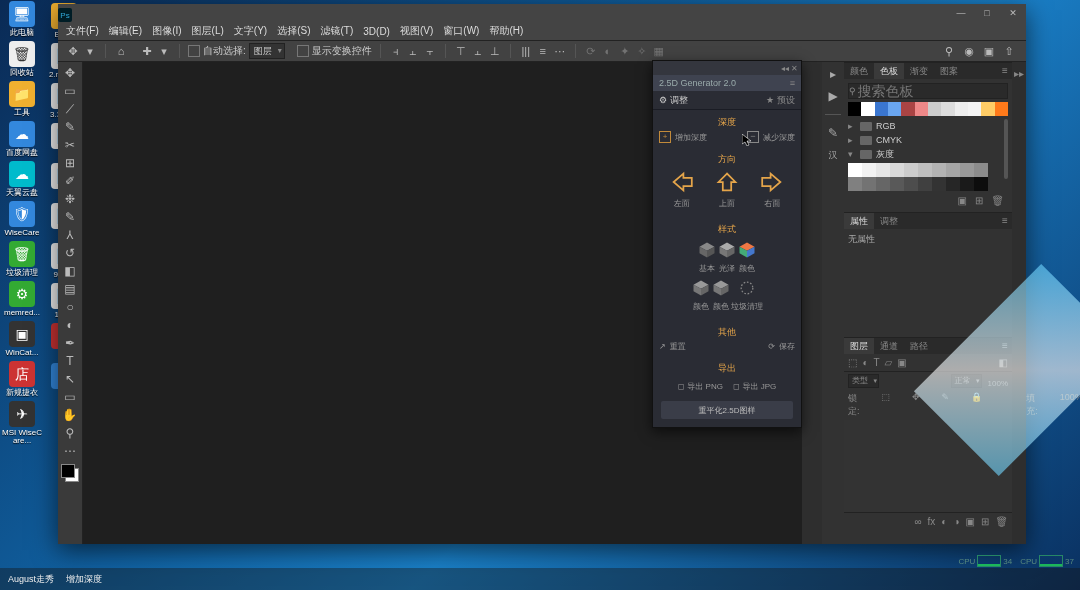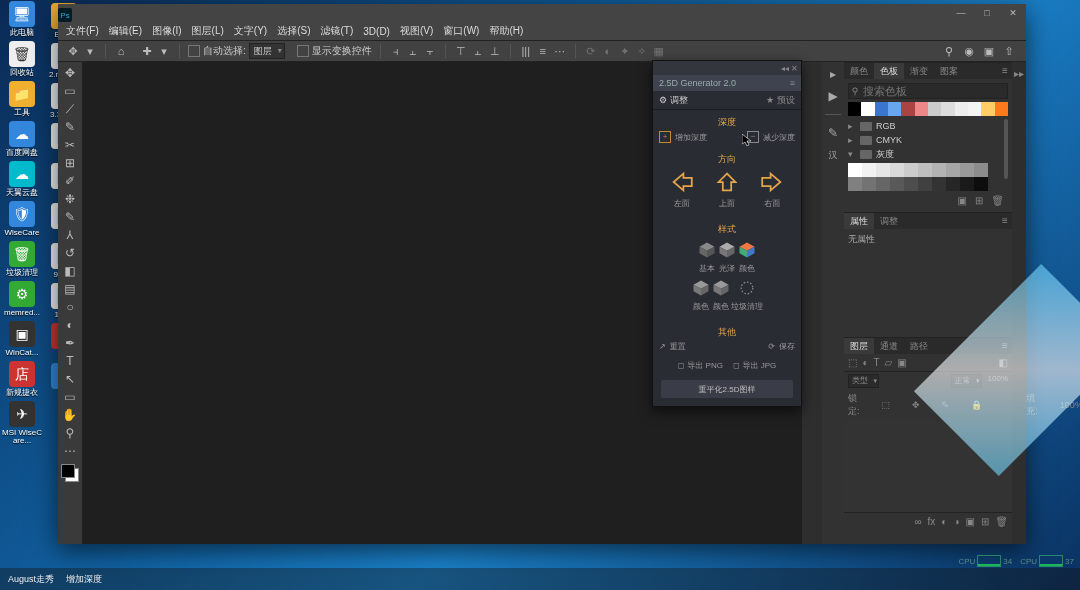--- a/index.html
+++ b/index.html
@@ -53,40 +53,40 @@
 
 .panel{border-top:1px solid #222;display:flex;flex-direction:column}
 .panel-tabs{height:16px;background:#2a2a2a;display:flex;align-items:stretch}
 .panel-tabs .tab{padding:0 6px;font-size:9px;line-height:16px;color:#888}
 .panel-tabs .tab.active{background:#3a3a3a;color:#ddd}
 .panel-tabs .menu{margin-left:auto;width:14px;color:#888;text-align:center;font-size:10px;line-height:16px}
 .panel-body{padding:4px;font-size:9px;color:#aaa}
 
 .search{display:flex;align-items:center;background:#2a2a2a;border:1px solid #222;height:14px}
 .search .sic{width:14px;text-align:center;color:#888}
-.search input{flex:1;background:transparent;border:0;color:#aaa;font-size:11px;outline:none}
+.search input{flex:1;background:transparent;border:0;color:#aaa;font-size:14px;outline:none}
 
 .sw-row{display:flex;height:14px;margin:3px 0}
 .sw{width:14px;height:14px}
 .folder-row{display:flex;align-items:center;gap:4px;height:14px;font-size:9px;color:#ccc}
 .folder-row .chev{width:8px;color:#888}
 .folder-row .fld{width:12px;height:9px;background:#666;border-radius:1px}
 .scroll-ind{width:4px;background:#555;border-radius:2px}
 
 .gray-grid{display:flex;flex-wrap:wrap;width:140px;margin:2px 0}
 .gray-grid .c{width:14px;height:14px}
 
 .btnrow{display:flex;justify-content:flex-end;gap:8px;padding:2px 4px;color:#888}
 .btnrow span{font-size:10px}
 
 .layers-icons{display:flex;gap:5px;padding:3px 4px;color:#888;font-size:10px;border-bottom:1px solid #222}
-.layers-opts{display:flex;align-items:flex-start;gap:6px;padding:2px 4px;font-size:8px;color:#888}
+.layers-opts{display:flex;align-items:flex-end;gap:6px;padding:2px 4px;font-size:8px;color:#888}
 .layers-opts .dd{background:#2a2a2a;border:1px solid #222;padding:0 10px 0 3px;height:12px;line-height:12px;position:relative}
 .layers-opts .dd::after{content:"▾";position:absolute;right:1px;font-size:7px}
-.lock-row{display:flex;align-items:center;gap:22px;padding:2px 4px;font-size:9px;color:#888}
+.lock-row{display:flex;gap:22px;padding:2px 4px;font-size:9px;color:#888}
 .layer-area{height:92px;background:#333}
 .layer-foot{display:flex;gap:6px;justify-content:flex-end;padding:3px 4px;color:#888;font-size:10px;border-top:1px solid #222}
 
 
 .plugin{position:absolute;left:594px;top:56px;width:148px;background:#2a2c34;color:#aaa;border:1px solid #111;box-shadow:0 4px 12px rgba(0,0,0,.6);font-size:9px}
 .plugin .phead{height:14px;background:#34363e;display:flex;align-items:center}
 .plugin .phead .dots{margin-left:auto;display:flex;gap:2px;padding-right:2px}
 .plugin .phead .dots span{width:8px;height:8px;color:#888;font-size:8px}
 .plugin .ptitle{height:16px;background:#3f4350;display:flex;align-items:center;padding:0 6px;color:#9aa;font-size:9px}
 .plugin .pclose{margin-left:auto;color:#888}
@@ -586,20 +586,23 @@
               <span>↗</span>
               <span>重置</span>
             </div>
           <div class="btn">
               <span>⟳</span>
               <span>保存</span>
             </div>
         </div>
       </div>
 
+      <div class="sect" style="padding-bottom:0">
+        <div class="sect-title">导出</div>
+      </div>
       <div class="export-row">
         <span>◻ <span>导出 PNG</span></span>
         <span>◻ <span>导出 JPG</span></span>
       </div>
       <div class="foot-btn">重平化2.5D图样</div>
     </div>
 
     <svg class="cursor" style="left:684px;top:130px" viewBox="0 0 10 12">
         <path d="M0 0 L0 10 L3 8 L5 12 L7 11 L5 7 L9 7 Z" fill="#000" stroke="#fff" stroke-width="0.6"></path>
       </svg>

